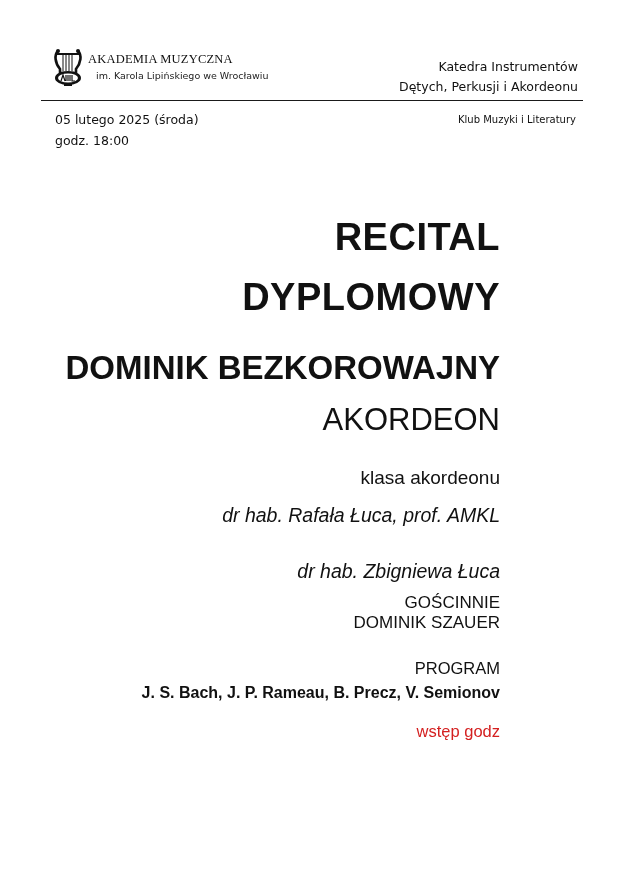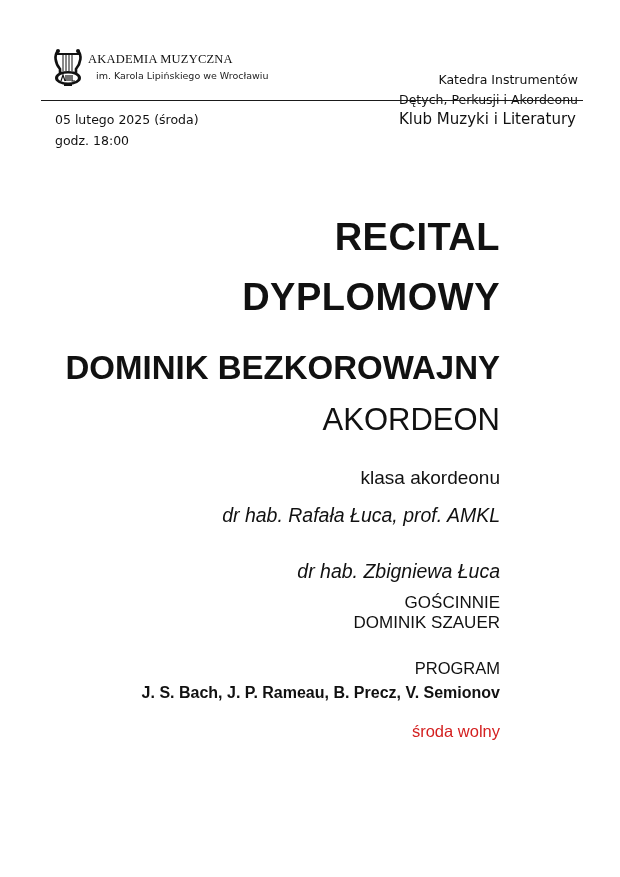--- a/index.html
+++ b/index.html
@@ -5,25 +5,25 @@
   html, body { margin: 0; padding: 0; background: #ffffff; }
   body { width: 620px; height: 877px; position: relative; overflow: hidden; color: #111; }
   .abs { position: absolute; }
   .hdr-font { font-family: "DejaVu Sans", sans-serif; padding-left: 8px; }
   .arial { font-family: "Liberation Sans", sans-serif; }
 
   #logo { left: 52px; top: 47px; width: 32px; height: 40px; }
   #logo-name { left: 88px; top: 52px; font-size: 12.5px; letter-spacing: 0.2px; color: #111; font-family: "Liberation Serif", serif; white-space: nowrap; }
   #logo-sub { left: 88px; top: 70px; font-size: 9.5px; color: #222; white-space: nowrap; }
 
-  #dept { right: 42px; top: 70px; text-align: right; font-size: 12.5px; line-height: 20px; color: #111; }
+  #dept { right: 42px; top: 57px; text-align: right; font-size: 12.5px; line-height: 20px; color: #111; }
   #rule { left: 41px; top: 100px; width: 542px; height: 0; border-top: 1.5px solid #1a1a1a; }
 
   #date-block { left: 47px; top: 109px; font-size: 12.5px; line-height: 21px; }
-  #venue-block { right: 44px; top: 109px; text-align: right; font-size: 15px; line-height: 21px; }
+  #venue-block { right: 44px; top: 109px; text-align: right; font-size: 10px; line-height: 21px; }
 
   .center { left: 0; width: 500px; text-align: right; white-space: nowrap; }
   #t1 { top: 216px; font-size: 38px; font-weight: bold; letter-spacing: 0.5px; }
   #t2 { top: 276px; font-size: 38px; font-weight: bold; letter-spacing: 0.5px; }
   #name { top: 349px; font-size: 33px; font-weight: bold; }
   #instr { top: 402px; font-size: 31px; }
   #klasa { top: 467px; font-size: 19px; }
   #teach1 { top: 504px; font-size: 19.5px; font-style: italic; }
   #teach2 { top: 560px; font-size: 19.5px; font-style: italic; }
   #guest1 { top: 593px; font-size: 17px; }
@@ -76,13 +76,13 @@
 <div class="abs center arial" id="t2">DYPLOMOWY</div>
 <div class="abs center arial" id="name">DOMINIK BEZKOROWAJNY</div>
 <div class="abs center arial" id="instr">AKORDEON</div>
 <div class="abs center arial" id="klasa">klasa akordeonu</div>
 <div class="abs center arial" id="teach1">dr hab. Rafała Łuca, prof. AMKL</div>
 <div class="abs center arial" id="teach2">dr hab. Zbigniewa Łuca</div>
 <div class="abs center arial" id="guest1">GOŚCINNIE</div>
 <div class="abs center arial" id="guest2">DOMINIK SZAUER</div>
 <div class="abs center arial" id="prog">PROGRAM</div>
 <div class="abs center arial" id="composers">J. S. Bach, J. P. Rameau, B. Precz, V. Semionov</div>
-<div class="abs center arial" id="free">środa wolny</div>
+<div class="abs center arial" id="free">wstęp godz</div>
 
 </body></html>

